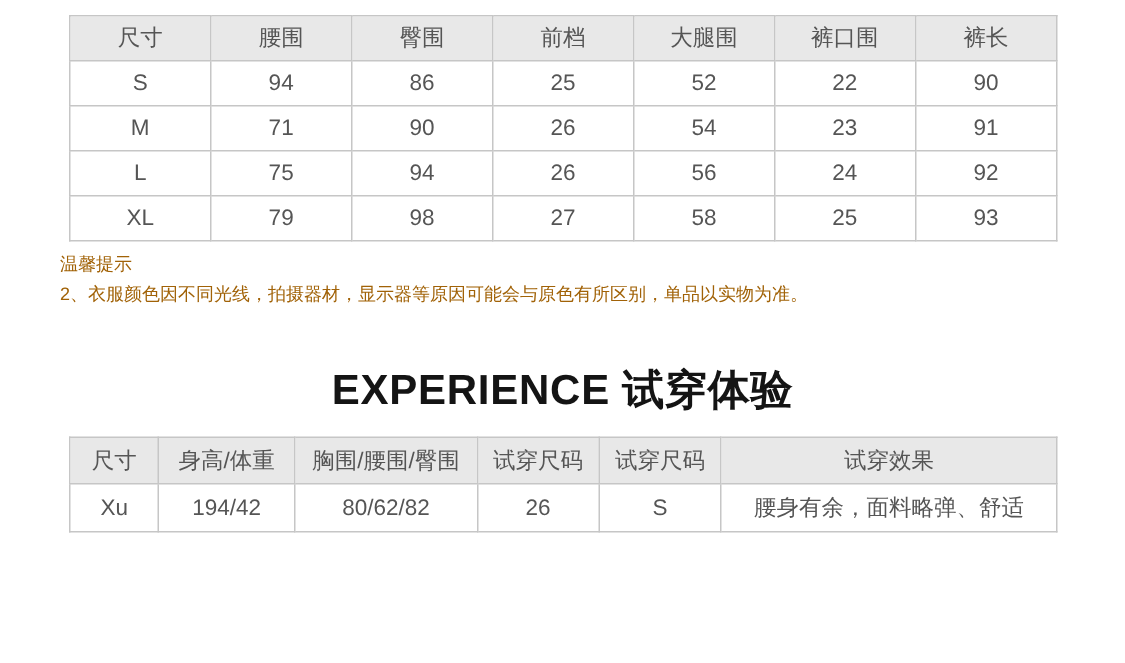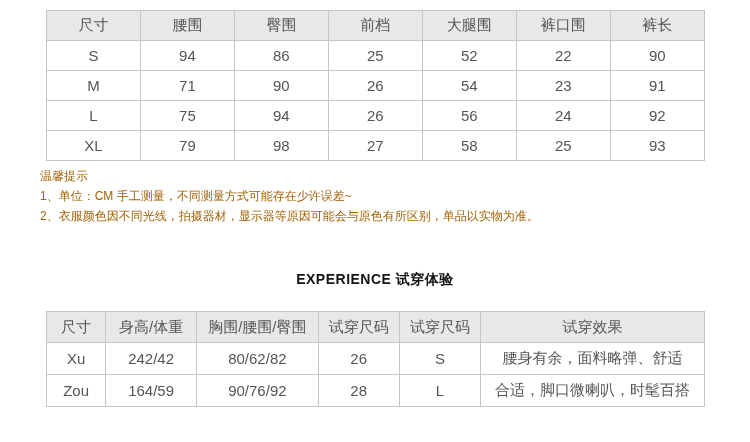--- a/index.html
+++ b/index.html
@@ -45,21 +45,21 @@
   .tips {
     margin: 6px 0 0 40px;
     color: #a16207;
     font-size: 12px;
   }
   .tips-title { line-height: 19px; }
   .tip-line  { line-height: 20px; }
   .exp-heading {
     margin: 40px 0 0 0;
     text-align: center;
-    font-size: 14px;
+    font-size: 28px;
     line-height: 27px;
     font-weight: bold;
     color: #141414;
     letter-spacing: 0.5px;
   }
 </style>
 </head>
 <body>
 
 <div class="page">
@@ -120,21 +120,20 @@
           <td>27</td>
           <td>58</td>
           <td>25</td>
           <td>93</td>
         </tr>
       </tbody>
     </table>
 
   <div class="tips">
     <div class="tips-title">温馨提示</div>
-    <div class="tip-line">1、单位：CM 手工测量，不同测量方式可能存在少许误差~</div>
     <div class="tip-line">2、衣服颜色因不同光线，拍摄器材，显示器等原因可能会与原色有所区别，单品以实物为准。</div>
   </div>
 
   <h2 class="exp-heading">EXPERIENCE 试穿体验</h2>
 
   <table class="tbl" id="experience-table">
     <colgroup>
       <col style="width:9.0%">
         <col style="width:13.8%">
         <col style="width:18.5%">
@@ -148,30 +147,22 @@
           <th>身高/体重</th>
           <th>胸围/腰围/臀围</th>
           <th>试穿尺码</th>
           <th>试穿尺码</th>
           <th>试穿效果</th>
         </tr>
       </thead>
       <tbody>
         <tr>
           <td>Xu</td>
-          <td>242/42</td>
+          <td>194/42</td>
           <td>80/62/82</td>
           <td>26</td>
           <td>S</td>
           <td>腰身有余，面料略弹、舒适</td>
-        </tr>
-        <tr>
-          <td>Zou</td>
-          <td>164/59</td>
-          <td>90/76/92</td>
-          <td>28</td>
-          <td>L</td>
-          <td>合适，脚口微喇叭，时髦百搭</td>
         </tr>
       </tbody>
     </table>
 
 </div>
 
 </body></html>

